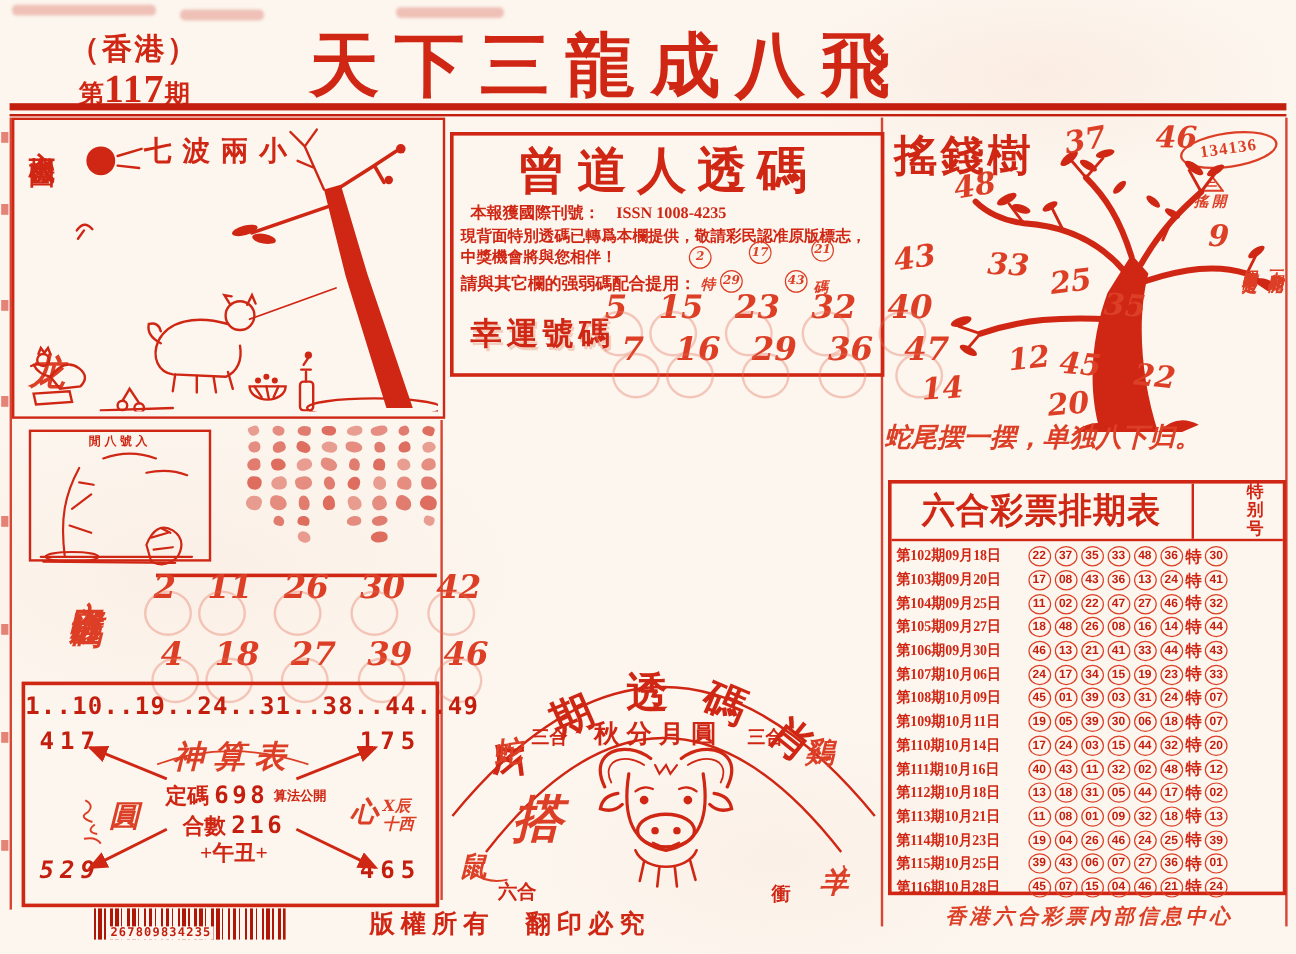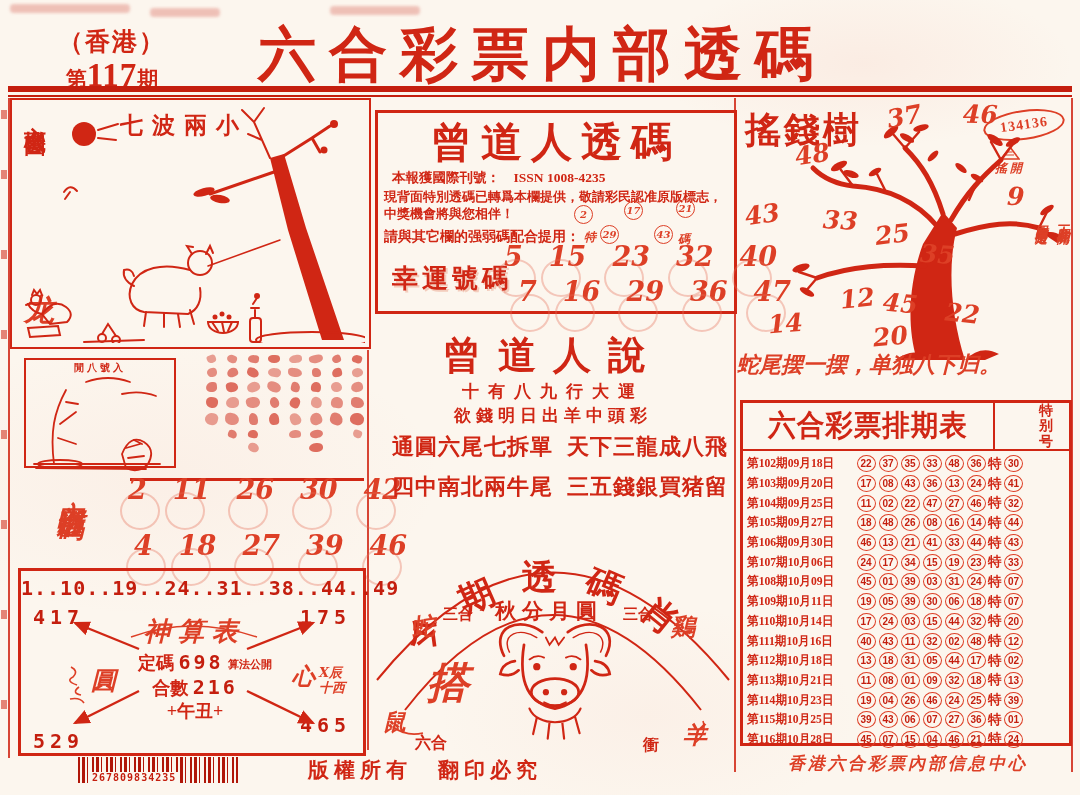--- a/index.html
+++ b/index.html
@@ -124,21 +124,21 @@
   <span class="abs tick" style="top:330px;"></span>
   <span class="abs tick" style="top:430px;"></span>
   <span class="abs tick" style="top:520px;"></span>
   <span class="abs tick" style="top:610px;"></span>
   <span class="abs tick" style="top:700px;"></span>
 
   <div id="hk" class="abs">
     <div class="region">（香港）</div>
     <div class="issue"><span>第</span><b>117</b><span>期</span></div>
   </div>
-  <div id="main-title" class="abs">六合彩票内部透碼</div>
+  <div id="main-title" class="abs">天下三龍成八飛</div>
   <div class="abs rule1"></div>
   <div class="abs rule2"></div>
 
   <div class="abs vline" style="left:8px;top:98px;height:660px;"></div>
   <div class="abs vline" style="left:367px;top:350px;height:400px;"></div>
   <div class="abs vline" style="left:734px;top:98px;height:674px;"></div>
   <div class="abs vline" style="left:1071px;top:98px;height:674px;"></div>
 
   <div id="box1" class="abs">
     <div class="abs mystery vert">玄機圖</div>
@@ -288,21 +288,21 @@
         <span class="hand-num hand ring">27</span>
         <span class="hand-num hand ring">39</span>
         <span class="hand-num hand ring">46</span>
       </div>
   </div>
 
   <div id="box3" class="abs">
     <div id="numline" class="abs dots">1..10..19..24..31..38..44..49</div>
     <div class="abs corner dots" style="left:12px;top:34px;">417</div>
     <div class="abs corner dots" style="right:12px;top:34px;">175</div>
-    <div class="abs corner dots" style="left:12px;top:158px;">529</div>
+    <div class="abs corner dots" style="left:12px;top:142px;font-style:italic;">529</div>
     <div class="abs corner dots" style="right:12px;top:142px;">465</div>
     <svg class="abs" style="left:0;top:0" width="336" height="176" viewBox="0 0 336 176">
       <defs>
           <marker id="ah" markerWidth="8" markerHeight="8" refX="6" refY="3" orient="auto">
             <path d="M0,0 L7,3 L0,6 Z" fill="#d02614"></path>
           </marker>
         </defs>
       <g stroke="#d02614" stroke-width="2.4">
         <line x1="118" y1="78" x2="54" y2="52" marker-end="url(#ah)"></line>
         <line x1="226" y1="78" x2="292" y2="52" marker-end="url(#ah)"></line>
@@ -363,27 +363,20 @@
       <div class="hand-row" style="margin-left:14px">
           <span class="hand-num hand ring">7</span>
           <span class="hand-num hand ring">16</span>
           <span class="hand-num hand ring">29</span>
           <span class="hand-num hand ring">36</span>
           <span class="hand-num hand ring">47</span>
         </div>
     </div>
   </div>
 
-  <div id="say" class="abs" style="left:385px;top:330px;width:336px;height:170px;">
-    <div class="abs t">曾道人說</div>
-    <div class="abs l1">十有八九行大運</div>
-    <div class="abs l2">欲錢明日出羊中頭彩</div>
-    <div class="abs cp" style="top:102px;"><span>通圓六尾七拆單</span><span>天下三龍成八飛</span></div>
-    <div class="abs cp" style="top:142px;"><span>四中南北兩牛尾</span><span>三五錢銀買猪留</span></div>
-  </div>
 
   <div id="arczone" class="abs">
     <svg width="356" height="268" viewBox="0 0 356 268">
       <path id="arcOuter" d="M2,175 Q178,-40 354,175" stroke="#d02614" fill="none" stroke-width="2"></path>
       <path id="arcInner" d="M30,205 Q178,15 326,205" stroke="#d02614" fill="none" stroke-width="2"></path>
       <path id="arcText" d="M8,190 Q178,-22 348,190" fill="none" stroke="none"></path>
       <text font-size="35" font-weight="800" fill="#d02614" letter-spacing="26" font-family="Liberation Serif,serif">
         <textPath href="#arcText" startOffset="13%">今期透碼肖</textPath>
       </text>
       <path d="M18,222 q14,10 30,6" stroke="#dd3f26" fill="none" stroke-width="1.6"></path>

